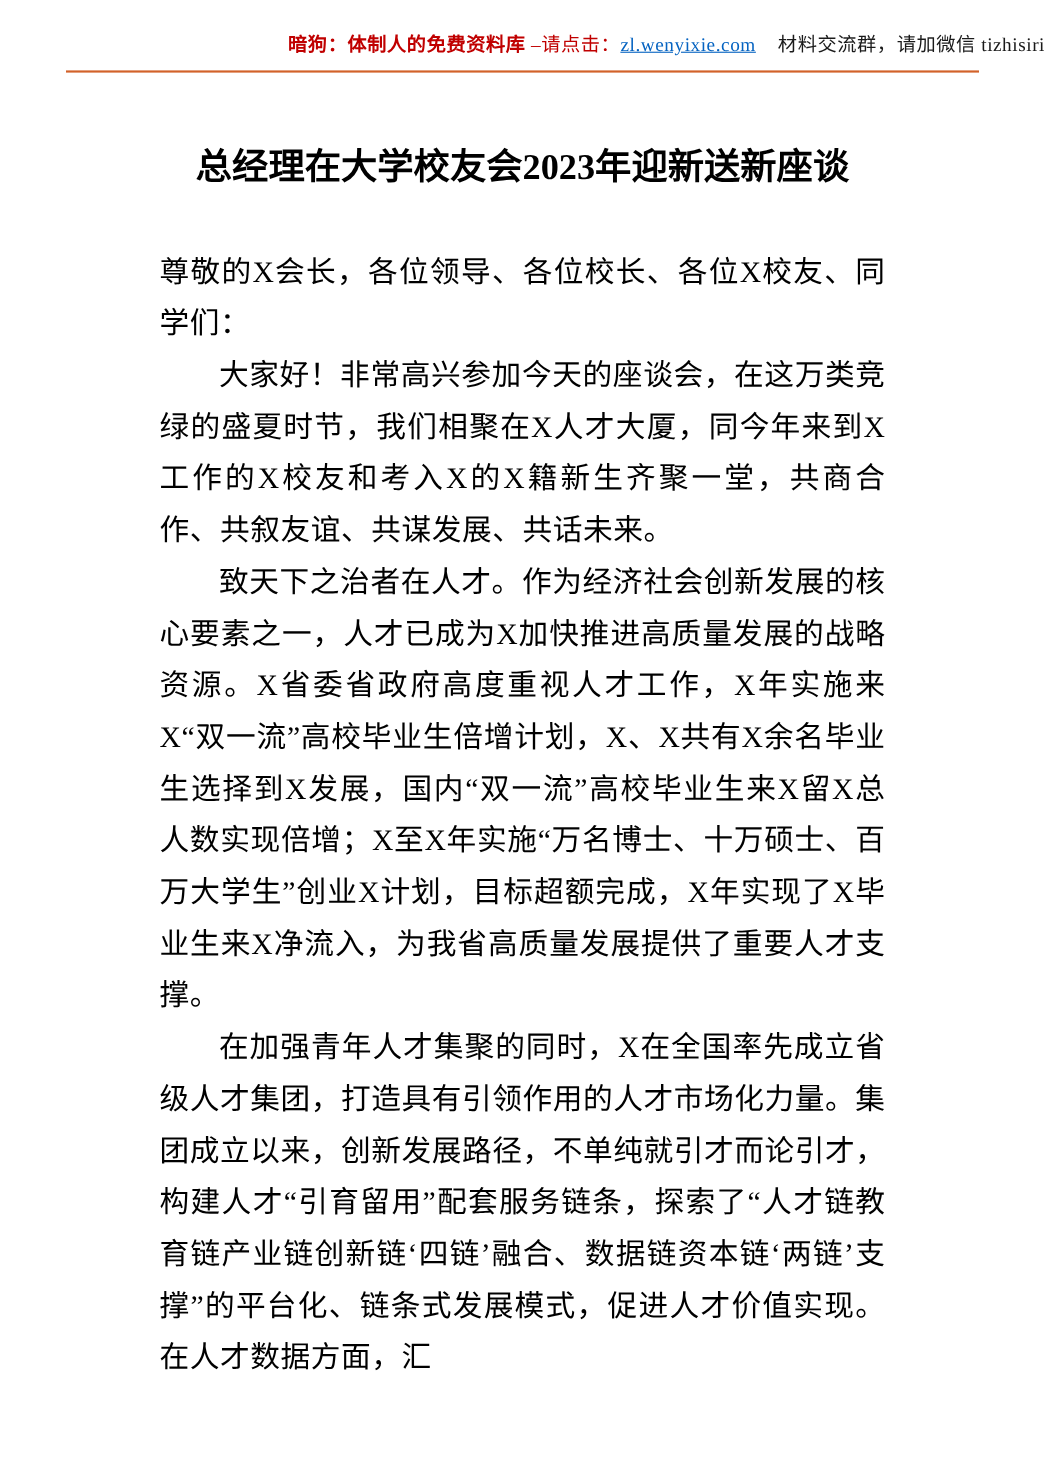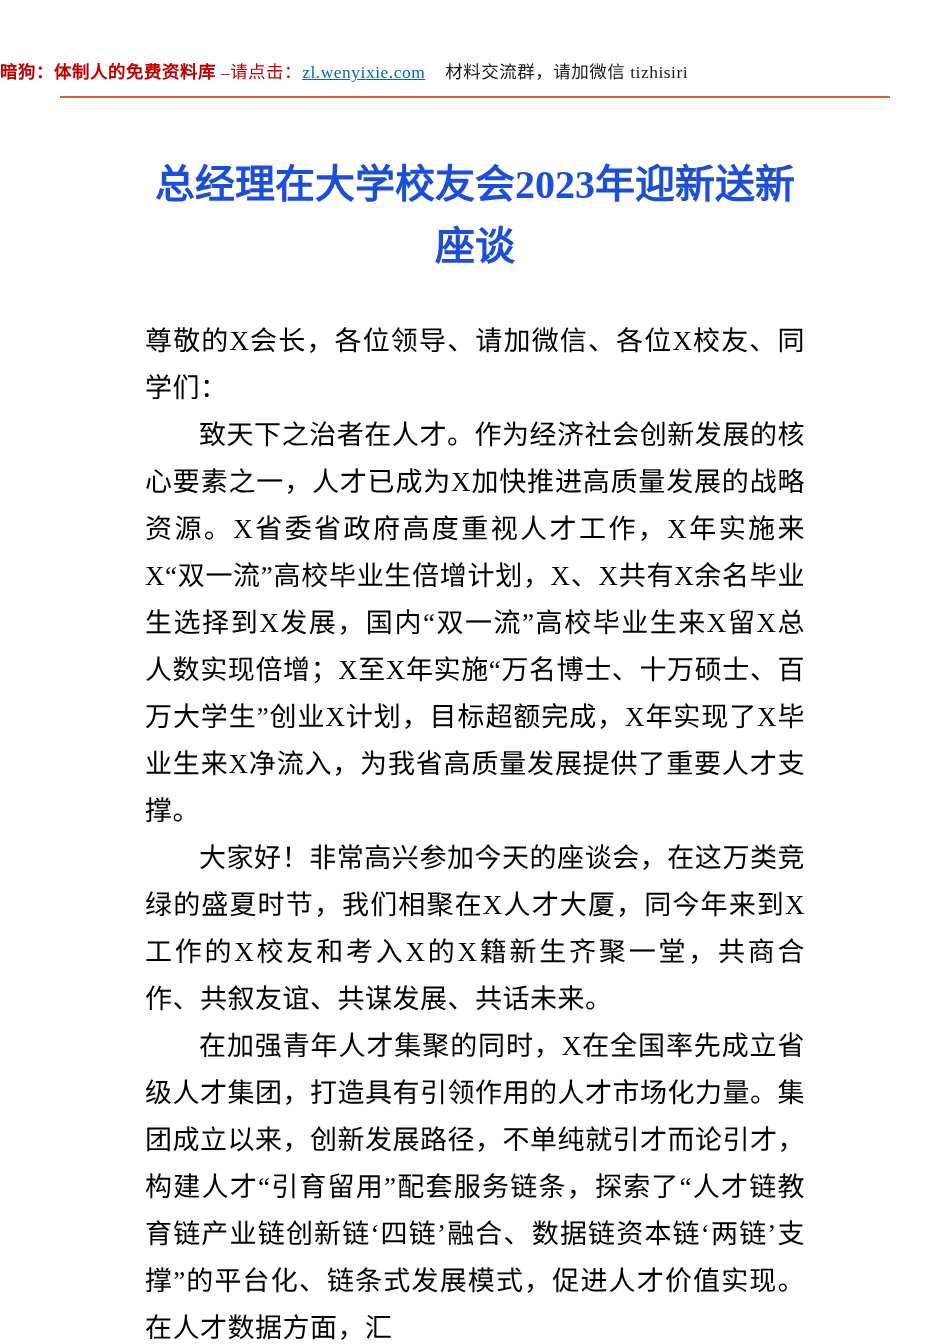--- a/index.html
+++ b/index.html
@@ -11,22 +11,22 @@
     font-family: "Liberation Serif", "DejaVu Serif", serif;
     color: #000000;
     overflow: hidden;
   }
   .page {
     width: 950px;
     height: 1344px;
     position: relative;
   }
   .header {
-    padding-top: 58px;
-    text-align: left;
+    padding-top: 26px;
+    text-align: right;
     font-size: 17.5px;
     letter-spacing: 0.5px;
     white-space: nowrap;
   }
   .header .brand {
     color: #c00000;
     font-weight: bold;
   }
   .header .prompt {
     color: #c00000;
@@ -40,25 +40,25 @@
     color: #1a1a1a;
     margin-left: 20px;
   }
   .header-rule {
     border: none;
     border-top: 2px solid #d2622a;
     margin: 13px 60px 0 60px;
   }
   .title {
     margin: 56px 140px 40px 140px;
-    font-size: 40px;
+    font-size: 33px;
     font-weight: bold;
     line-height: 62px;
     text-align: center;
-    color: #1d4ed8;
+    color: #000000;
   }
   .title .title-line { display: block; }
   .doc-body {
     margin: 0 145px;
     width: 660px;
     font-size: 27px;
     line-height: 47px;
     text-align: justify;
     letter-spacing: 0.5px;
     color: #000000;
@@ -81,19 +81,19 @@
     <span class="brand">暗狗：体制人的免费资料库</span><span class="prompt"> –请点击：</span><a class="link">zl.wenyixie.com</a><span class="suffix">材料交流群，请加微信 tizhisiri</span>
   </div>
 
   <hr class="header-rule">
 
   <h1 class="title">
     <span class="title-line">总经理在大学校友会2023年迎新送新座谈</span>
   </h1>
 
   <div class="doc-body">
-    <p class="salutation">尊敬的X会长，各位领导、请加微信、各位X校友、同学们：</p>
+    <p class="salutation">尊敬的X会长，各位领导、各位校长、各位X校友、同学们：</p>
+    <p>大家好！非常高兴参加今天的座谈会，在这万类竞绿的盛夏时节，我们相聚在X人才大厦，同今年来到X工作的X校友和考入X的X籍新生齐聚一堂，共商合作、共叙友谊、共谋发展、共话未来。</p>
     <p>致天下之治者在人才。作为经济社会创新发展的核心要素之一，人才已成为X加快推进高质量发展的战略资源。X省委省政府高度重视人才工作，X年实施来X“双一流”高校毕业生倍增计划，X、X共有X余名毕业生选择到X发展，国内“双一流”高校毕业生来X留X总人数实现倍增；X至X年实施“万名博士、十万硕士、百万大学生”创业X计划，目标超额完成，X年实现了X毕业生来X净流入，为我省高质量发展提供了重要人才支撑。</p>
-    <p>大家好！非常高兴参加今天的座谈会，在这万类竞绿的盛夏时节，我们相聚在X人才大厦，同今年来到X工作的X校友和考入X的X籍新生齐聚一堂，共商合作、共叙友谊、共谋发展、共话未来。</p>
     <p>在加强青年人才集聚的同时，X在全国率先成立省级人才集团，打造具有引领作用的人才市场化力量。集团成立以来，创新发展路径，不单纯就引才而论引才，构建人才“引育留用”配套服务链条，探索了“人才链教育链产业链创新链‘四链’融合、数据链资本链‘两链’支撑”的平台化、链条式发展模式，促进人才价值实现。在人才数据方面，汇</p>
   </div>
 
 </div>
 
 </body></html>

